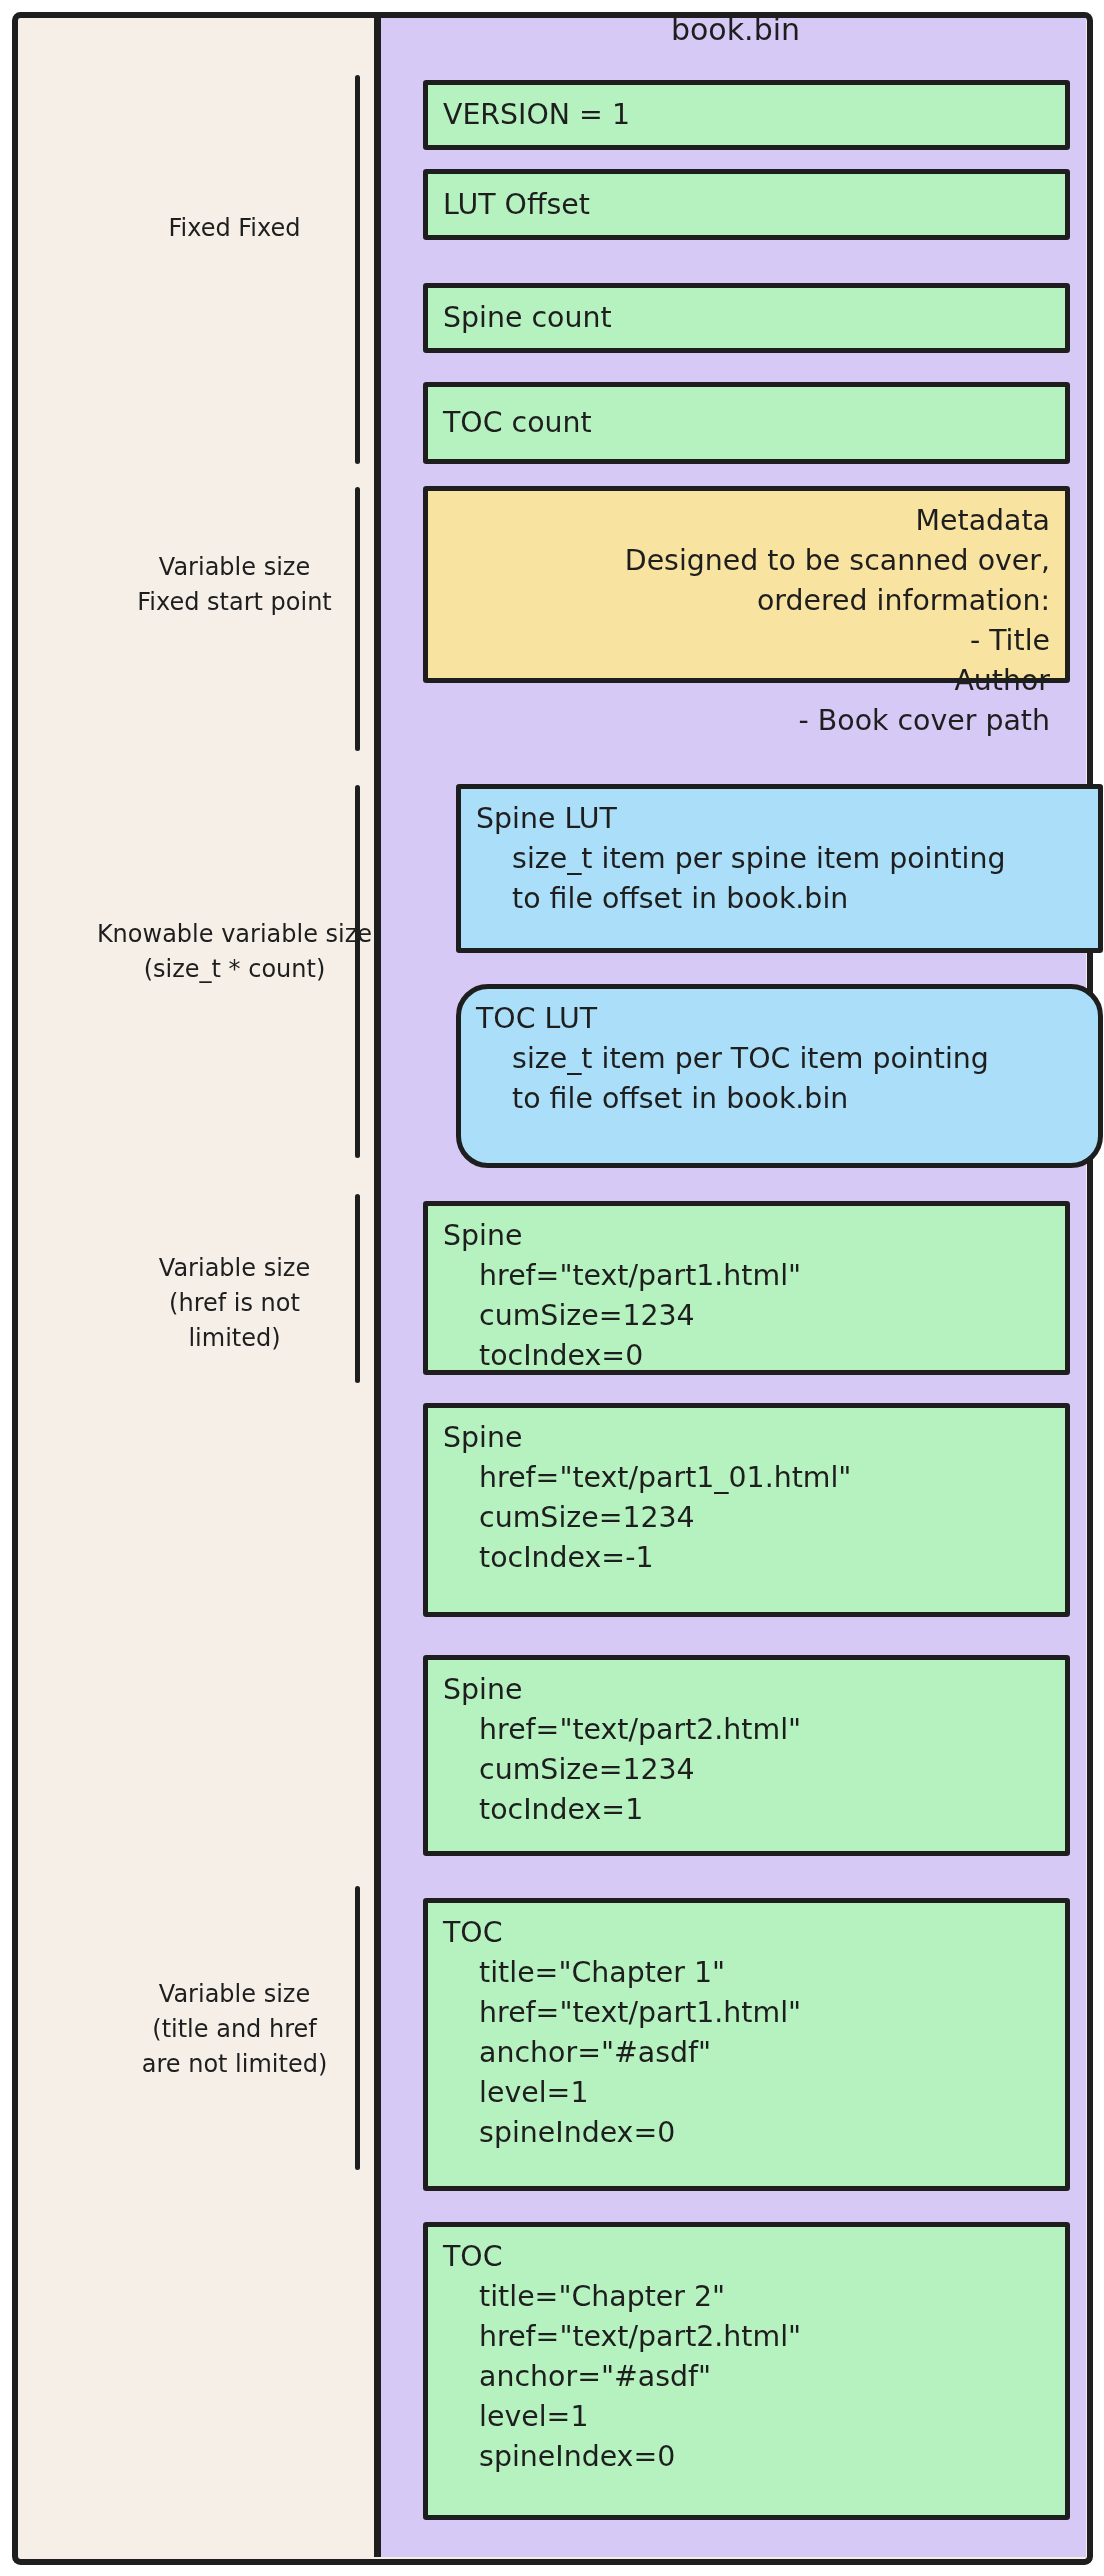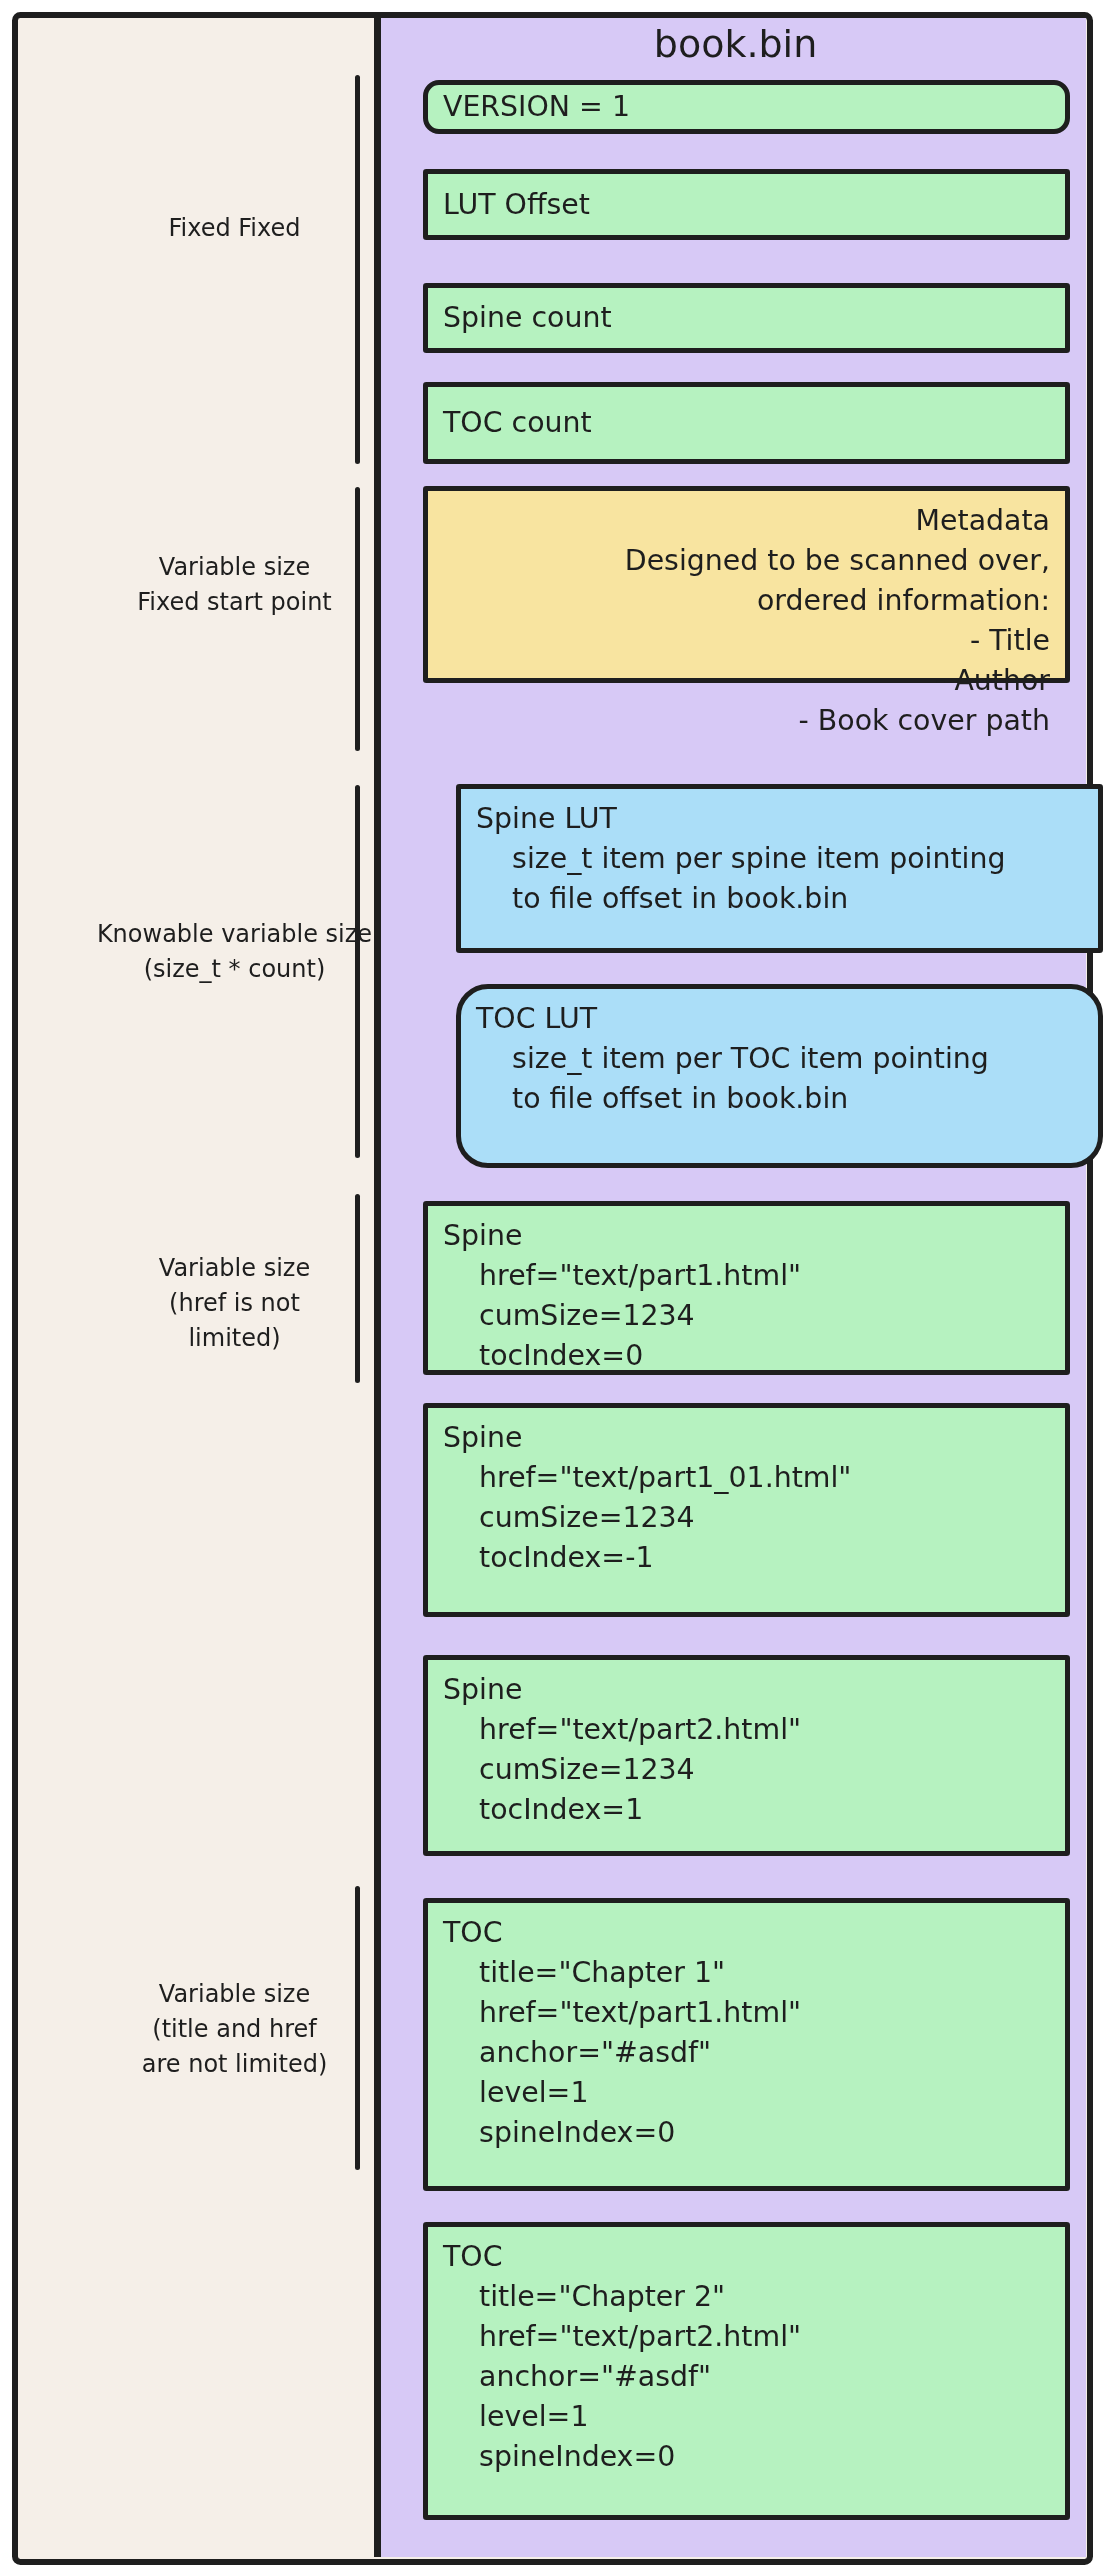--- a/index.html
+++ b/index.html
@@ -11,22 +11,22 @@
   .frame{
     position:absolute;left:11.7px;top:11.7px;width:1081px;height:2553px;
     box-sizing:border-box;border:6.7px solid #1e1e1e;border-radius:8.4px;
     background:#f5efe8;
   }
   .panel{
     position:absolute;left:374px;top:18.4px;width:712px;height:2539px;
     box-sizing:border-box;border-left:7.5px solid #1e1e1e;background:#d7c9f6;
   }
   .panel-title{
-    position:absolute;left:385px;top:26px;width:701px;text-align:center;
-    font-size:38px;line-height:37px;color:#1e1e1e;
+    position:absolute;left:385px;top:11px;width:701px;text-align:center;
+    font-size:30px;line-height:37px;color:#1e1e1e;
   }
   .box{
     position:absolute;left:423px;width:647px;box-sizing:border-box;
     border:5.9px solid #1e1e1e;border-radius:3.3px;
     font-size:28.4px;line-height:40px;white-space:pre;color:#1e1e1e;
     padding:10px 15px;
   }
   .vcenter{display:flex;align-items:center;padding-top:0;padding-bottom:0;}
   .green{background:#b6f2c0;}
   .blue{background:#abdef8;margin-left:33px;}
@@ -40,21 +40,21 @@
   }
 </style>
 </head>
 <body>
 
 <div class="frame"></div>
 <div class="panel"></div>
 
 <div class="panel-title">book.bin</div>
 
-<div class="box green vcenter" style="top:80px;height:54px;border-radius:16px;">VERSION = 1</div>
+<div class="box green vcenter" style="top:80px;height:70px;">VERSION = 1</div>
 <div class="box green vcenter" style="top:169px;height:71px;">LUT Offset</div>
 <div class="box green vcenter" style="top:283px;height:70px;">Spine count</div>
 <div class="box green vcenter" style="top:382px;height:82px;">TOC count</div>
 
 <div class="box yellow" style="top:486px;height:197px;text-align:right;">Metadata
     Designed to be scanned over,
     ordered information:
       - Title
       - Author
       - Book cover path</div>

